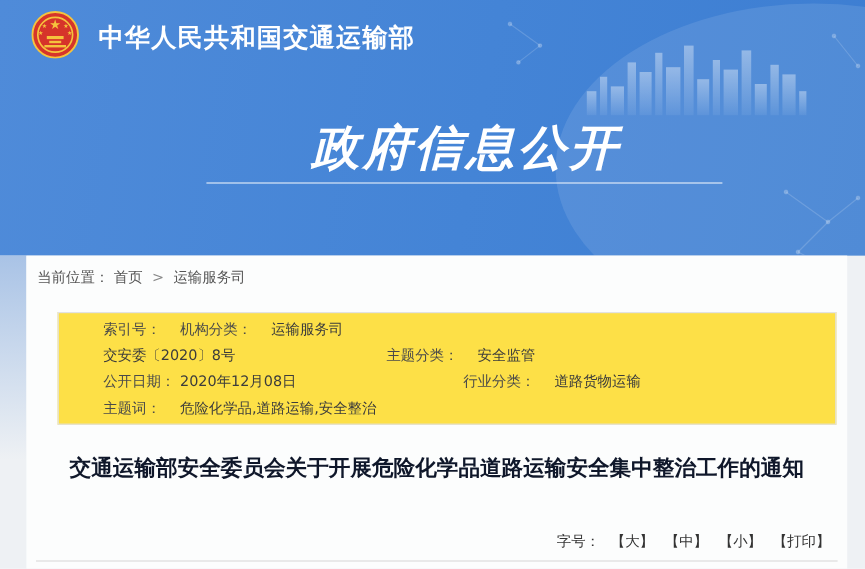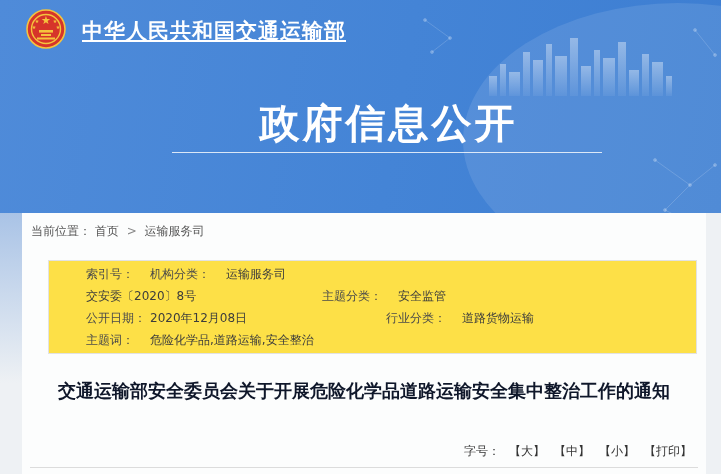--- a/index.html
+++ b/index.html
@@ -45,27 +45,28 @@
   .skyline span:nth-child(15){width:11px;height:34px;}
   .skyline span:nth-child(16){width:6px;height:20px;}
   .net-decor { position:absolute; top:0; left:0; }
 
   .header-top {
     position:absolute; top:9px; left:26px;
     display:flex; align-items:center; cursor:pointer;
   }
   .site-name {
     color:#ffffff; font-size:21px; font-weight:bold;
-    margin-left:16px; letter-spacing:1px; white-space:nowrap;text-decoration:underline;
+    margin-left:16px; letter-spacing:1px; white-space:nowrap;
   }
   .banner-title {
     position:absolute; top:96px; left:0; width:721px;
     text-align:center; padding-left:56px;
     color:#ffffff; font-size:40px; font-weight:bold; letter-spacing:3px;
     white-space:nowrap;
+    font-style:italic;
   }
   .banner-underline {
     position:absolute; top:152px; left:172px; width:430px; height:1px;
     background:rgba(255,255,255,0.8);
   }
 
   
   .left-fade {
     position:absolute; top:213px; left:0; width:22px; height:170px;
     background:linear-gradient(#a9c3e6,rgba(255,255,255,0));

